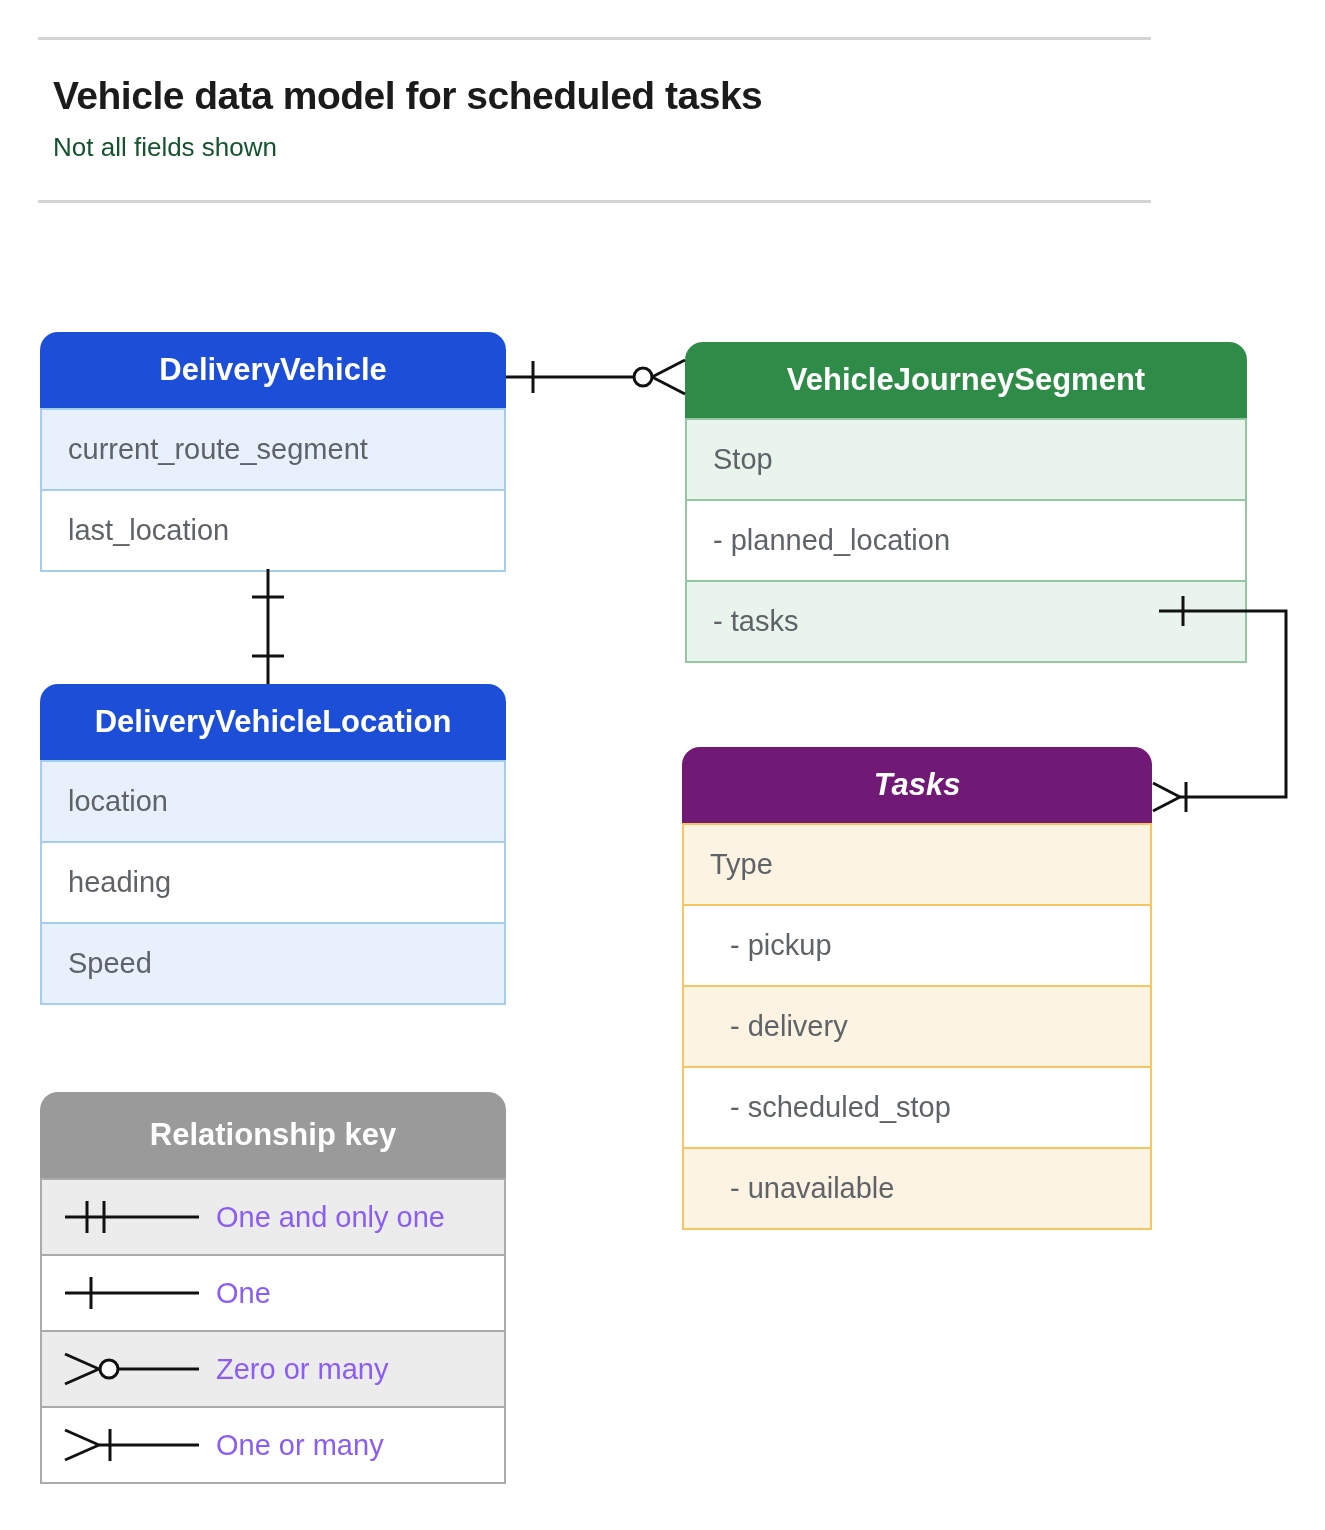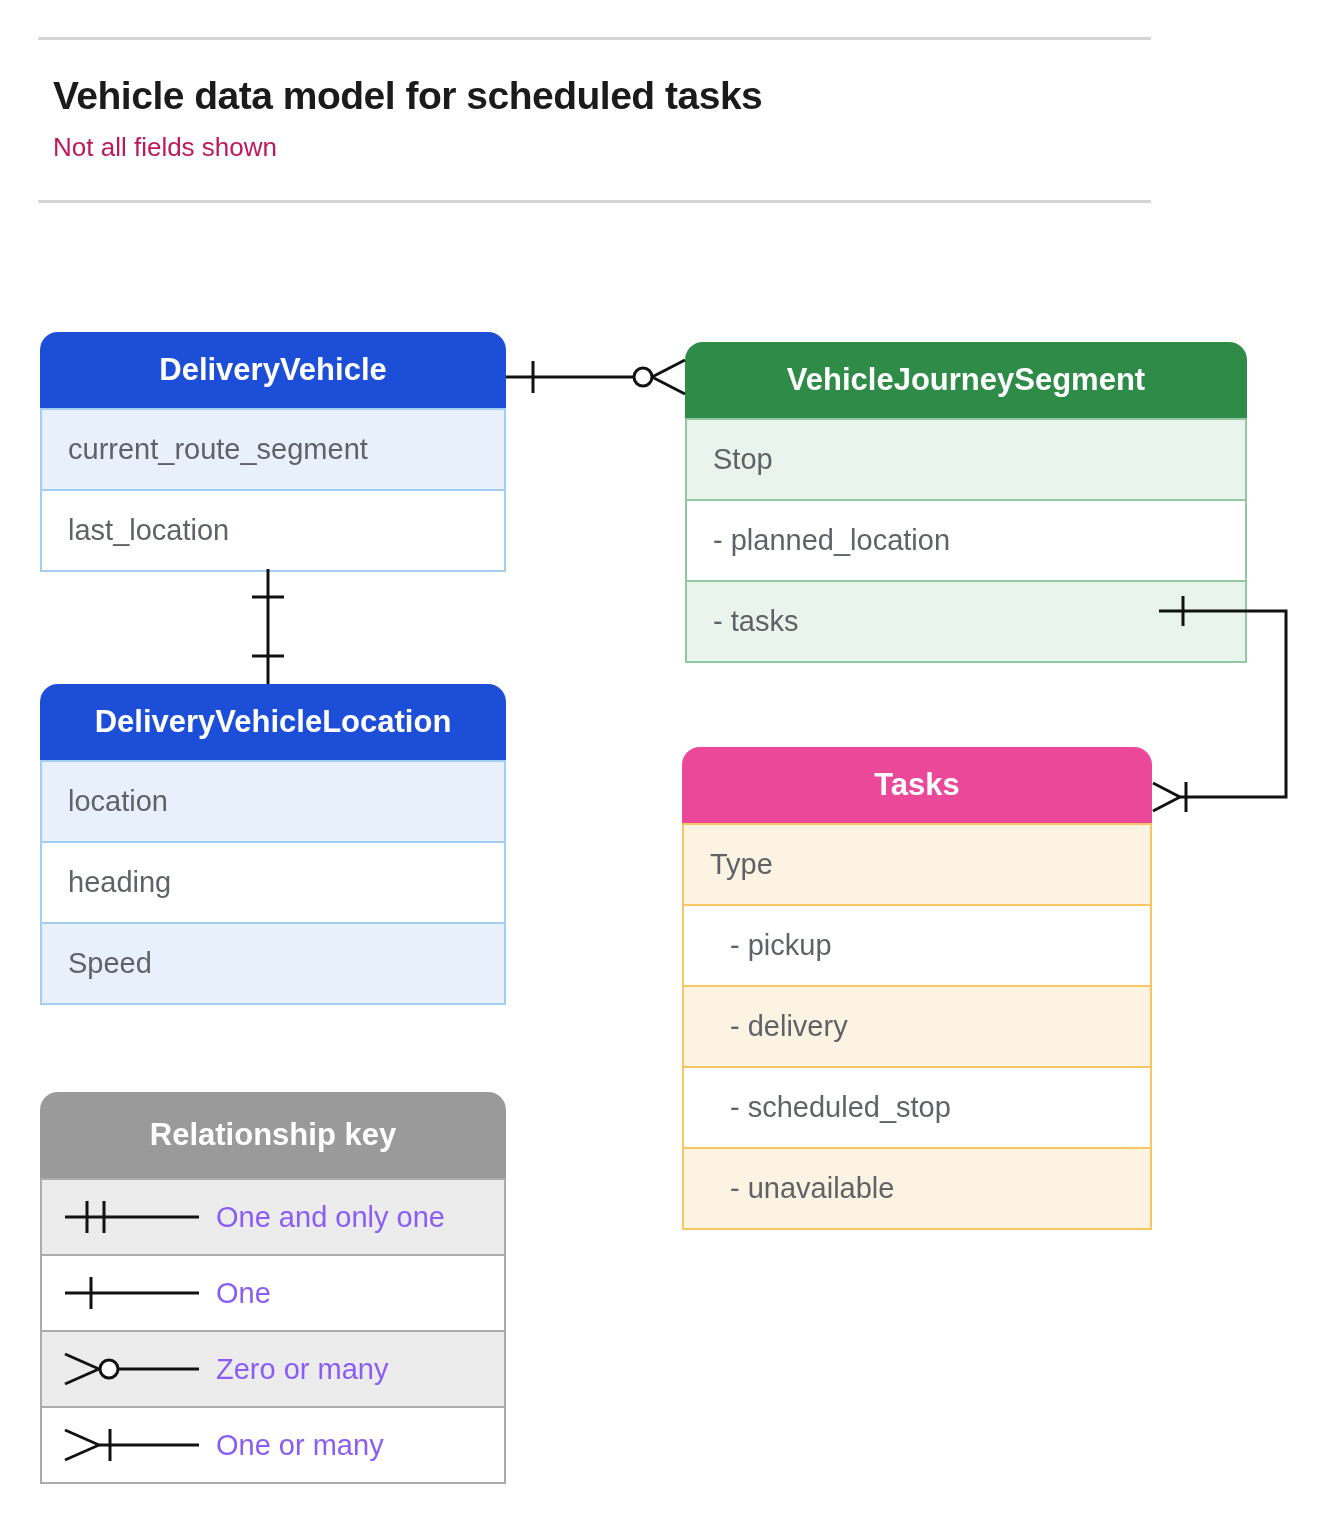--- a/index.html
+++ b/index.html
@@ -11,21 +11,21 @@
   .canvas{position:absolute;inset:0;}
   .rule{position:absolute;left:38px;width:1113px;height:3px;background:#d4d4d4;}
   .rule-top{top:37px;}
   .rule-bottom{top:200px;}
   .page-title{
     position:absolute;left:53px;top:74px;margin:0;
     font-size:39px;font-weight:bold;color:#1b1b1b;letter-spacing:-0.5px;
   }
   .page-subtitle{
     position:absolute;left:53px;top:132px;margin:0;
-    font-size:26px;color:#be185d;
+    font-size:26px;color:#14532d;
   }
 
   .entity{position:absolute;}
   .entity-header{
     height:76px;border-radius:18px 18px 0 0;
     display:flex;align-items:center;justify-content:center;
     color:#ffffff;font-size:31px;font-weight:bold;
   }
   .entity-body{border:2px solid;border-top-width:2px;background:#fff;}
   .entity-row{
@@ -40,21 +40,21 @@
   .e-blue .entity-header{background:#1d4ed8;}
   .e-blue .entity-body{border-color:#a4cdf2;}
   .e-blue .entity-row + .entity-row{border-top-color:#a4cdf2;}
   .e-blue .tint{background:#e8f1fb;}
   
   .e-green .entity-header{background:#2f8c48;}
   .e-green .entity-body{border-color:#93c7a2;}
   .e-green .entity-row + .entity-row{border-top-color:#93c7a2;}
   .e-green .tint{background:#e9f4ec;}
   
-  .e-orange .entity-header{background:#ec4899;}
+  .e-orange .entity-header{background:#701a75;font-style:italic;}
   .e-orange .entity-body{border-color:#f7c561;}
   .e-orange .entity-row + .entity-row{border-top-color:#f7c561;}
   .e-orange .tint{background:#fdf3e3;}
   
   .e-gray .entity-header{background:#9a9a9a;height:86px;}
   .e-gray .entity-body{border-color:#ababab;}
   .e-gray .entity-row + .entity-row{border-top-color:#ababab;}
   .e-gray .tint{background:#ececec;}
 
   .legend-row{height:74px;padding-left:20px;display:flex;align-items:center;}

